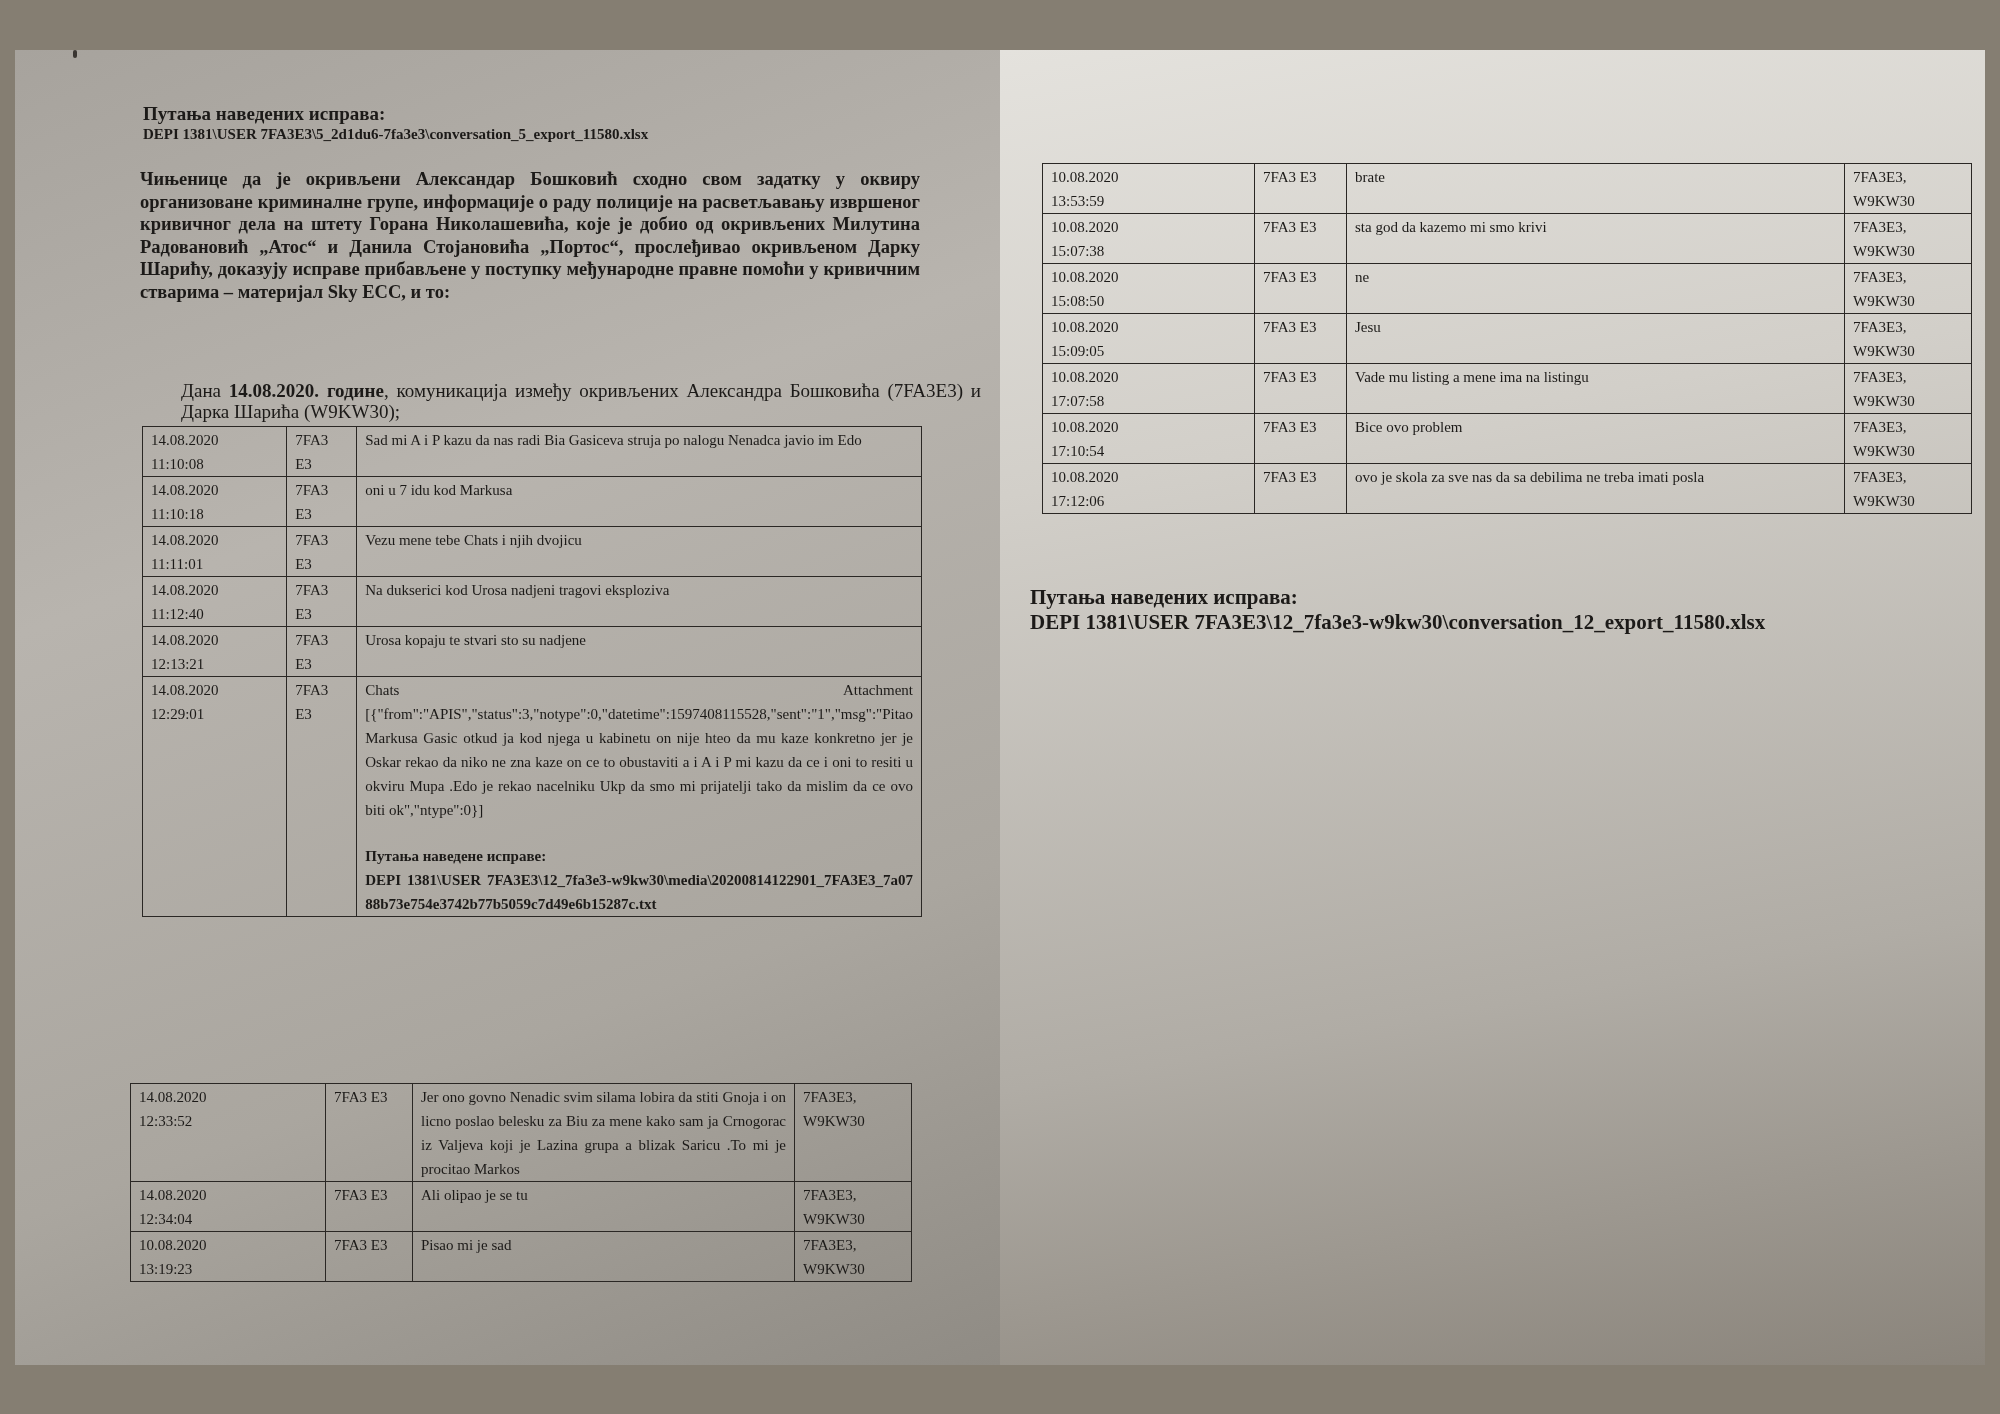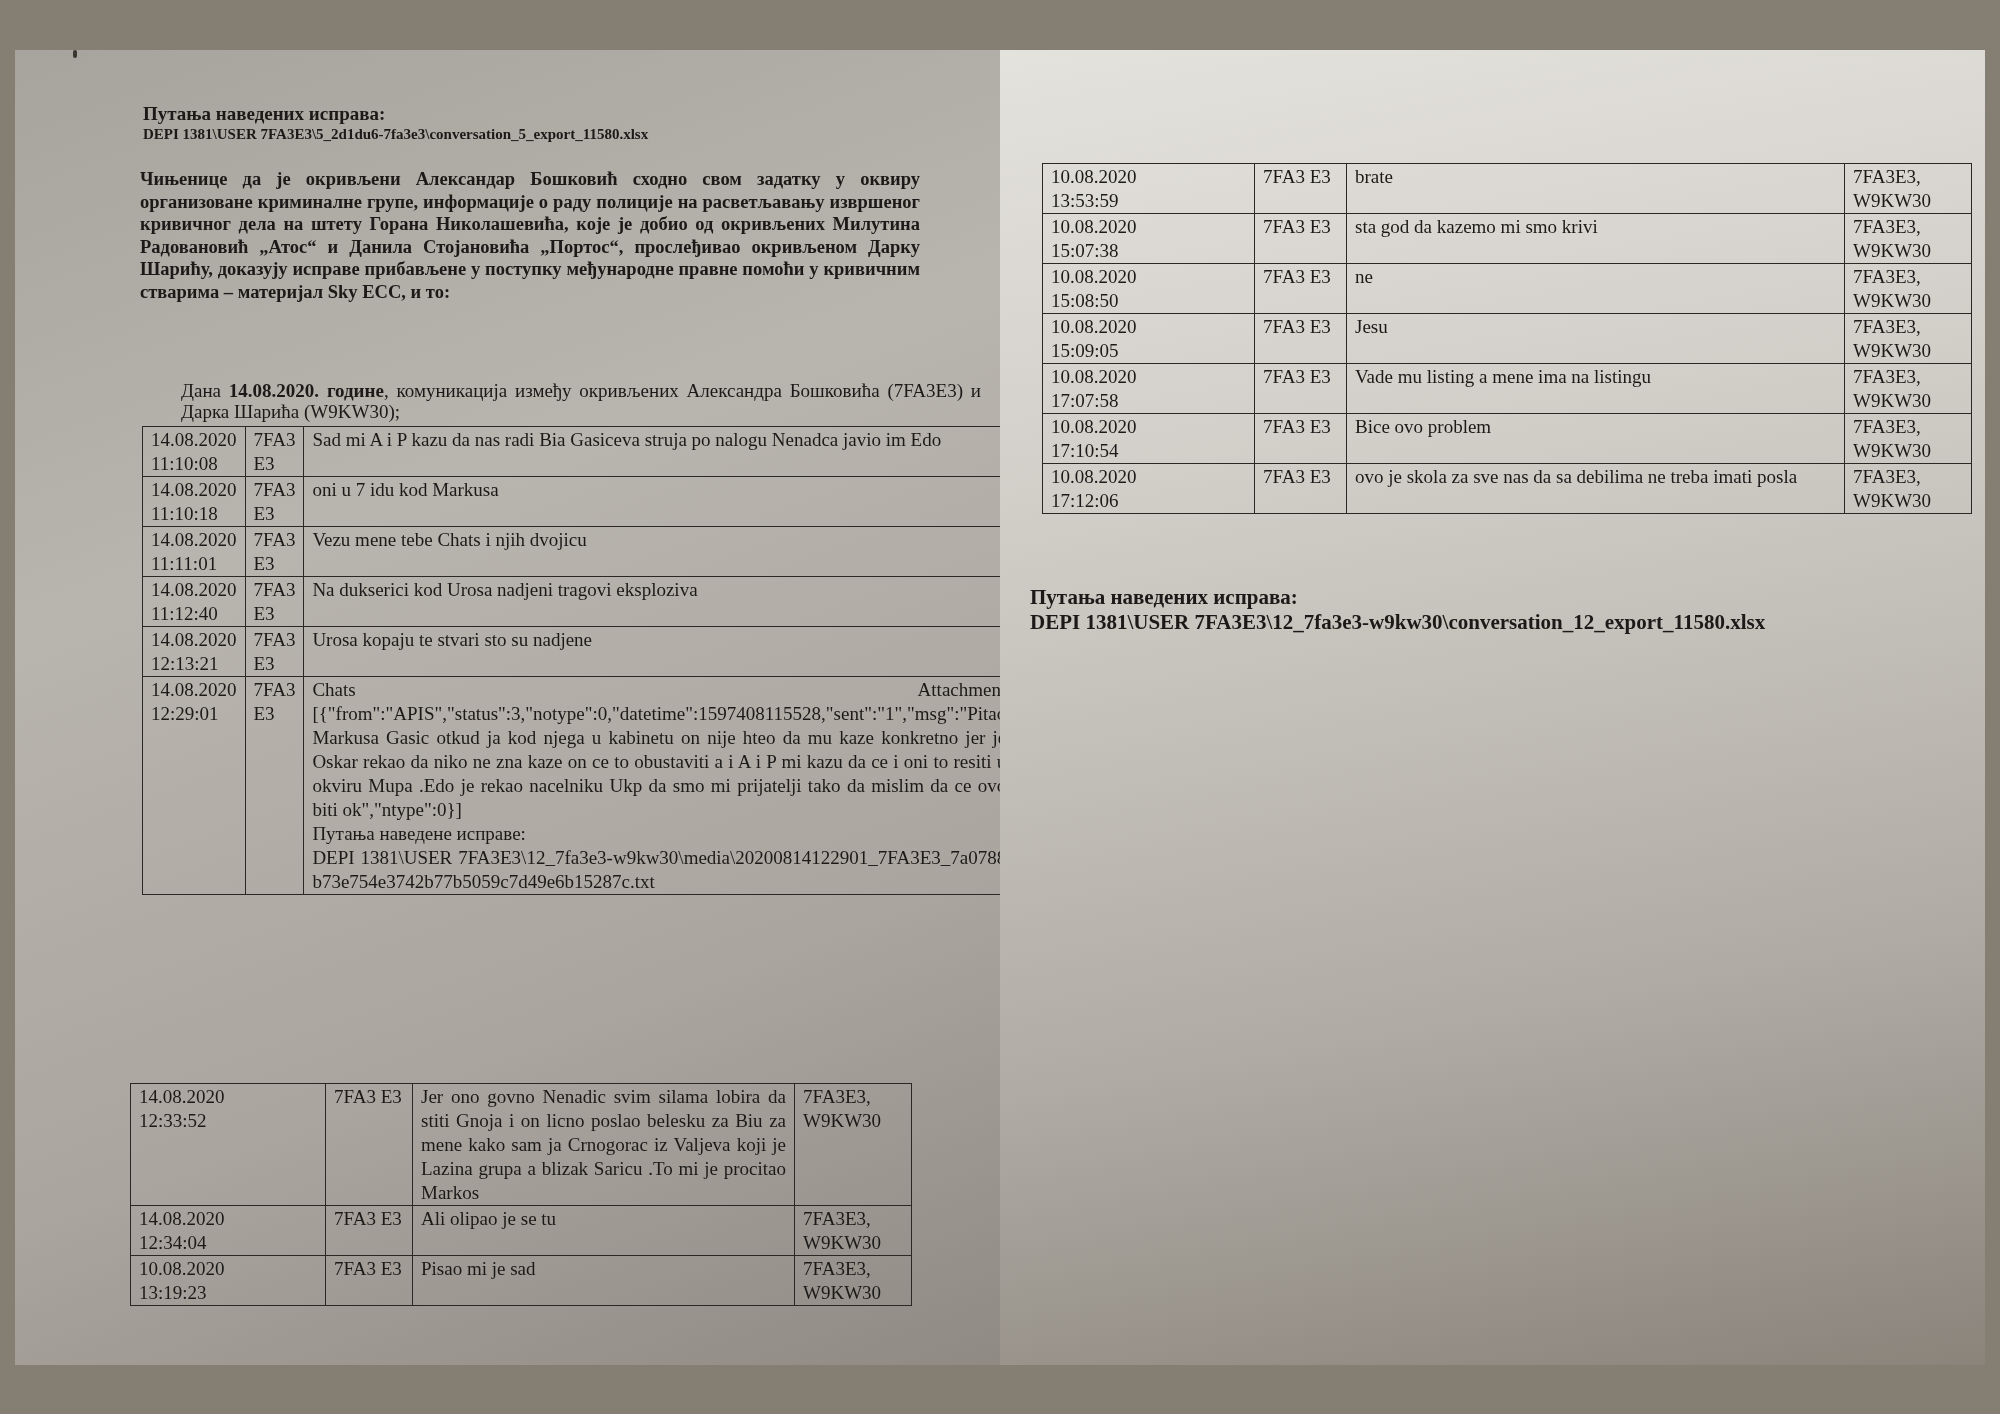--- a/index.html
+++ b/index.html
@@ -27,30 +27,30 @@
     position:absolute; left:125px; top:118px; width:780px;
     font-weight:bold; font-size:18.5px; line-height:22.5px; text-align:justify;
   }
   .intro {
     position:absolute; left:120px; top:330px; width:800px;
     font-size:19px; line-height:21px; text-align:justify;margin-left:46px;
   }
   .intro b { font-weight:bold; }
   table.msgs {
     position:absolute; border-collapse:collapse;
-    font-size:19px; line-height:24px;
+    font-size:15px; line-height:24px;
   }
   table.msgs td {
     border:1.5px solid #2a2724; vertical-align:top; padding:1px 8px 0 8px;
   }
   .col-date { width:178px; }
   .col-sender { width:70px; }
   .col-msg { text-align:justify; }
   .col-recv { width:100px; }
-  .attach-path { font-weight:normal; word-break:break-all; }
+  .attach-path { font-weight:bold; margin-top:22px; word-break:break-all; }
   .left-table { left:127px; top:376px; width:780px; }
   .left-table2 { left:115px; top:1033px; width:782px; }
   .right-table { left:42px; top:113px; width:930px; font-size:21px; line-height:27px; }
   .right-table .col-date { width:195px; }
   .right-table .col-sender { width:75px; }
   .right-table .col-recv { width:110px; }
   .right-path { position:absolute; left:30px; top:535px; }
   .right-path .path-label, .right-path .path-value { font-size:21px; line-height:25px; }
   .mark { position:absolute; left:58px; top:0px; width:4px; height:8px; background:#3a3632; border-radius:2px; }
 </style>

